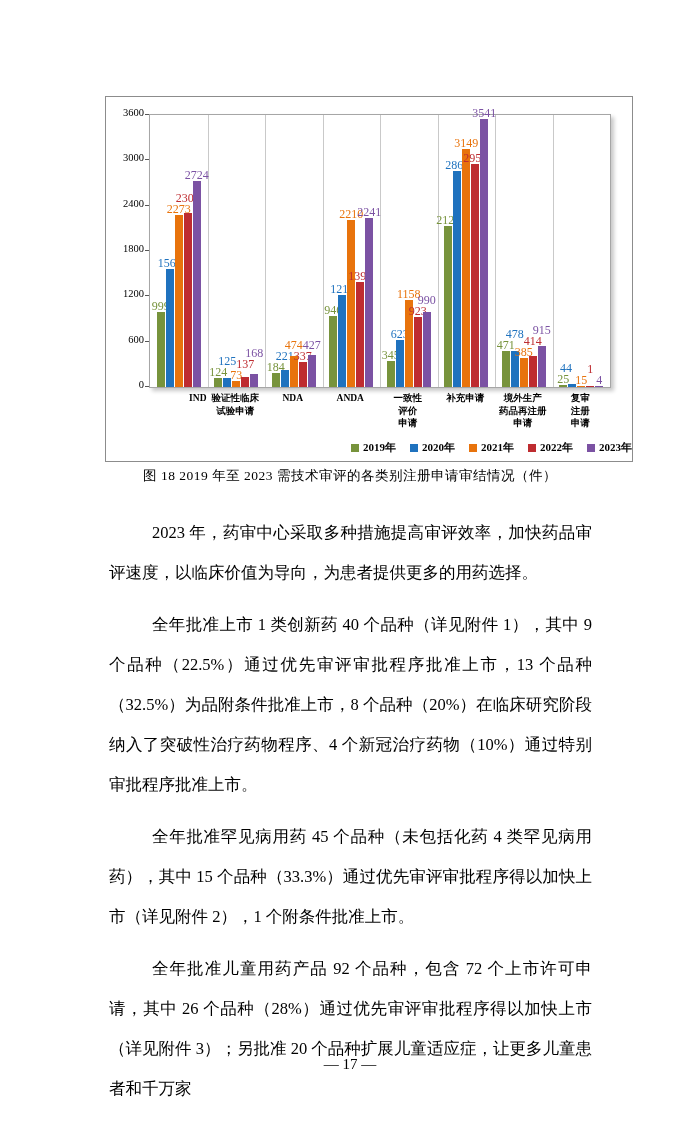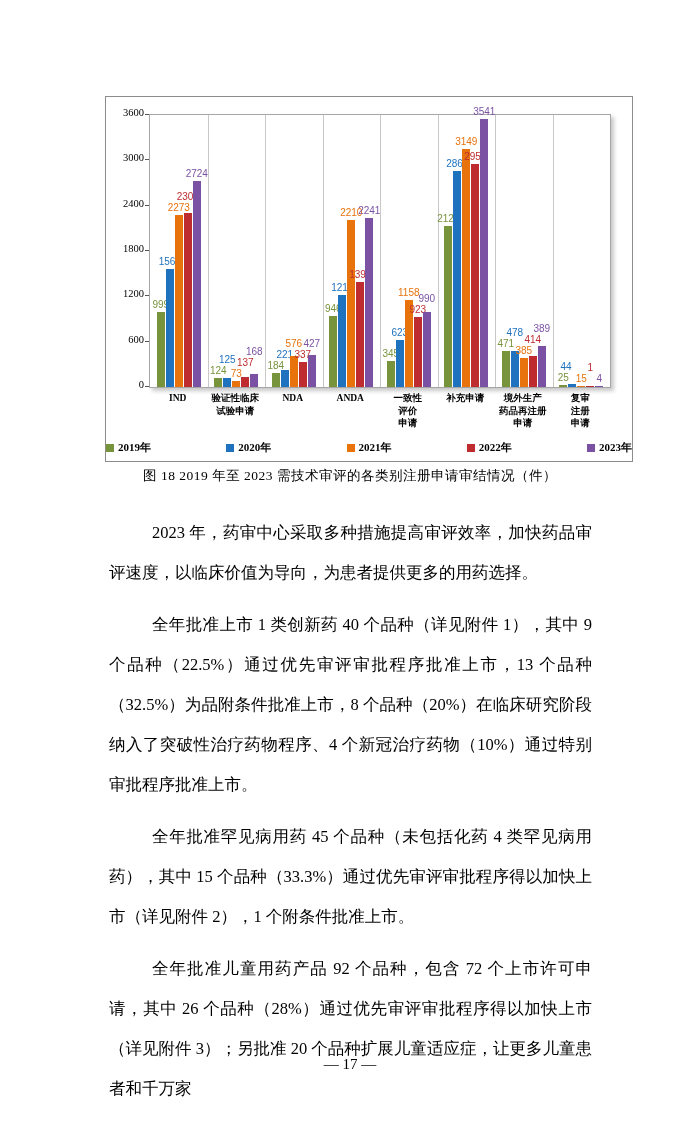--- a/index.html
+++ b/index.html
@@ -13,35 +13,35 @@
     border:1px solid #8c8c8c;background:#fff;box-sizing:border-box;
   }
   .plot-area{
     position:absolute;left:43px;top:17px;width:460px;height:272px;
     border:1px solid #a6a6a6;box-shadow:3px 3px 4px rgba(0,0,0,0.22);
     background:#fff;box-sizing:content-box;
   }
   .vsep{position:absolute;width:1px;background:#c9c9c9;top:0;}
   .bar{position:absolute;}
   .bar-label{
-    position:absolute;font-size:10px;white-space:nowrap;
-    transform:translateX(-50%);font-family:Liberation Sans, sans-serif;
+    position:absolute;font-size:12px;white-space:nowrap;
+    transform:translateX(-50%);font-family:Liberation Serif, serif;
   }
   .ytick-label{
     position:absolute;font-size:10.5px;text-align:right;width:34px;
     font-family:"Liberation Serif",serif;
   }
   .ytick-mark{position:absolute;height:1px;width:4px;background:#555;}
   .cat-label{
     position:absolute;text-align:center;font-weight:bold;font-size:9.5px;
     line-height:12.5px;font-family:"Liberation Serif","DejaVu Serif",serif;
   }
   .legend{
     position:absolute;left:0;right:0;bottom:6px;display:flex;
-    justify-content:space-between;gap:14px;align-items:center;
+    justify-content:flex-end;gap:14px;align-items:center;
   }
   .legend-item{display:flex;align-items:center;gap:4px;}
   .legend-swatch{width:8px;height:8px;display:inline-block;}
   .legend-label{font-size:11px;font-weight:bold;}
   
   .chart-caption{
     position:absolute;left:0;top:467px;width:700px;text-align:center;
     font-size:13.5px;letter-spacing:0.5px;
   }
   
@@ -87,21 +87,21 @@
       <div class="bar-label" style="left: 86.3px; top: 253px; color: rgb(232, 115, 12);">73</div>
       <div class="bar" style="left: 91.3px; top: 262px; width: 8px; height: 10px; background: rgb(190, 44, 48);"></div>
       <div class="bar-label" style="left: 95.3px; top: 242px; color: rgb(190, 44, 48);">137</div>
       <div class="bar" style="left: 100.3px; top: 259px; width: 8px; height: 13px; background: rgb(123, 82, 163);"></div>
       <div class="bar-label" style="left: 104.3px; top: 231px; color: rgb(123, 82, 163);">168</div>
       <div class="bar" style="left: 121.8px; top: 258px; width: 8px; height: 14px; background: rgb(119, 147, 60);"></div>
       <div class="bar-label" style="left: 125.8px; top: 245px; color: rgb(119, 147, 60);">184</div>
       <div class="bar" style="left: 130.8px; top: 255px; width: 8px; height: 17px; background: rgb(31, 114, 190);"></div>
       <div class="bar-label" style="left: 134.8px; top: 234px; color: rgb(31, 114, 190);">221</div>
       <div class="bar" style="left: 139.8px; top: 241px; width: 8px; height: 31px; background: rgb(232, 115, 12);"></div>
-      <div class="bar-label" style="left: 143.8px; top: 223px; color: rgb(232, 115, 12);">576</div>
+      <div class="bar-label" style="left: 143.8px; top: 223px; color: rgb(232, 115, 12);">474</div>
       <div class="bar" style="left: 148.8px; top: 247px; width: 8px; height: 25px; background: rgb(190, 44, 48);"></div>
       <div class="bar-label" style="left: 152.8px; top: 234px; color: rgb(190, 44, 48);">337</div>
       <div class="bar" style="left: 157.8px; top: 240px; width: 8px; height: 32px; background: rgb(123, 82, 163);"></div>
       <div class="bar-label" style="left: 161.8px; top: 223px; color: rgb(123, 82, 163);">427</div>
       <div class="bar" style="left: 179.3px; top: 201px; width: 8px; height: 71px; background: rgb(119, 147, 60);"></div>
       <div class="bar-label" style="left: 183.3px; top: 188px; color: rgb(119, 147, 60);">946</div>
       <div class="bar" style="left: 188.3px; top: 180px; width: 8px; height: 92px; background: rgb(31, 114, 190);"></div>
       <div class="bar-label" style="left: 192.3px; top: 167px; color: rgb(31, 114, 190);">1219</div>
       <div class="bar" style="left: 197.3px; top: 105px; width: 8px; height: 167px; background: rgb(232, 115, 12);"></div>
       <div class="bar-label" style="left: 201.3px; top: 92px; color: rgb(232, 115, 12);">2210</div>
@@ -131,21 +131,21 @@
       <div class="bar-label" style="left: 334.3px; top: -9px; color: rgb(123, 82, 163);">3541</div>
       <div class="bar" style="left: 351.8px; top: 236px; width: 8px; height: 36px; background: rgb(119, 147, 60);"></div>
       <div class="bar-label" style="left: 355.8px; top: 223px; color: rgb(119, 147, 60);">471</div>
       <div class="bar" style="left: 360.8px; top: 236px; width: 8px; height: 36px; background: rgb(31, 114, 190);"></div>
       <div class="bar-label" style="left: 364.8px; top: 212px; color: rgb(31, 114, 190);">478</div>
       <div class="bar" style="left: 369.8px; top: 243px; width: 8px; height: 29px; background: rgb(232, 115, 12);"></div>
       <div class="bar-label" style="left: 373.8px; top: 230px; color: rgb(232, 115, 12);">385</div>
       <div class="bar" style="left: 378.8px; top: 241px; width: 8px; height: 31px; background: rgb(190, 44, 48);"></div>
       <div class="bar-label" style="left: 382.8px; top: 219px; color: rgb(190, 44, 48);">414</div>
       <div class="bar" style="left: 387.8px; top: 231px; width: 8px; height: 41px; background: rgb(123, 82, 163);"></div>
-      <div class="bar-label" style="left: 391.8px; top: 208px; color: rgb(123, 82, 163);">389</div>
+      <div class="bar-label" style="left: 391.8px; top: 208px; color: rgb(123, 82, 163);">915</div>
       <div class="bar" style="left: 409.3px; top: 270px; width: 8px; height: 2px; background: rgb(119, 147, 60);"></div>
       <div class="bar-label" style="left: 413.3px; top: 257px; color: rgb(119, 147, 60);">25</div>
       <div class="bar" style="left: 418.3px; top: 269px; width: 8px; height: 3px; background: rgb(31, 114, 190);"></div>
       <div class="bar-label" style="left: 416px; top: 246px; color: rgb(31, 114, 190);">44</div>
       <div class="bar" style="left: 427.3px; top: 271px; width: 8px; height: 1px; background: rgb(232, 115, 12);"></div>
       <div class="bar-label" style="left: 431.3px; top: 258px; color: rgb(232, 115, 12);">15</div>
       <div class="bar" style="left: 436.3px; top: 271px; width: 8px; height: 1px; background: rgb(190, 44, 48);"></div>
       <div class="bar-label" style="left: 440.3px; top: 247px; color: rgb(190, 44, 48);">1</div>
       <div class="bar" style="left: 445.3px; top: 271px; width: 8px; height: 1px; background: rgb(123, 82, 163);"></div>
       <div class="bar-label" style="left: 449.3px; top: 258px; color: rgb(123, 82, 163);">4</div>
@@ -160,21 +160,21 @@
       <div class="ytick-label" style="left: 4px; top: 146px;">1800</div>
       <div class="ytick-mark" style="left: 39px; top: 153px;"></div>
       <div class="ytick-label" style="left: 4px; top: 101px;">2400</div>
       <div class="ytick-mark" style="left: 39px; top: 108px;"></div>
       <div class="ytick-label" style="left: 4px; top: 55px;">3000</div>
       <div class="ytick-mark" style="left: 39px; top: 62px;"></div>
       <div class="ytick-label" style="left: 4px; top: 10px;">3600</div>
       <div class="ytick-mark" style="left: 39px; top: 17px;"></div>
     </div>
   <div id="cat-layer">
-      <div class="cat-label" style="left: 43px; width: 57.5px; top: 295px;">
+      <div class="cat-label" style="left: 43px; width: 57.5px; top: 295px; text-align: right;">
         <div>IND</div>
       </div>
       <div class="cat-label" style="left: 100.5px; width: 57.5px; top: 295px;">
         <div>验证性临床</div>
         <div>试验申请</div>
       </div>
       <div class="cat-label" style="left: 158px; width: 57.5px; top: 295px;">
         <div>NDA</div>
       </div>
       <div class="cat-label" style="left: 215.5px; width: 57.5px; top: 295px;">

